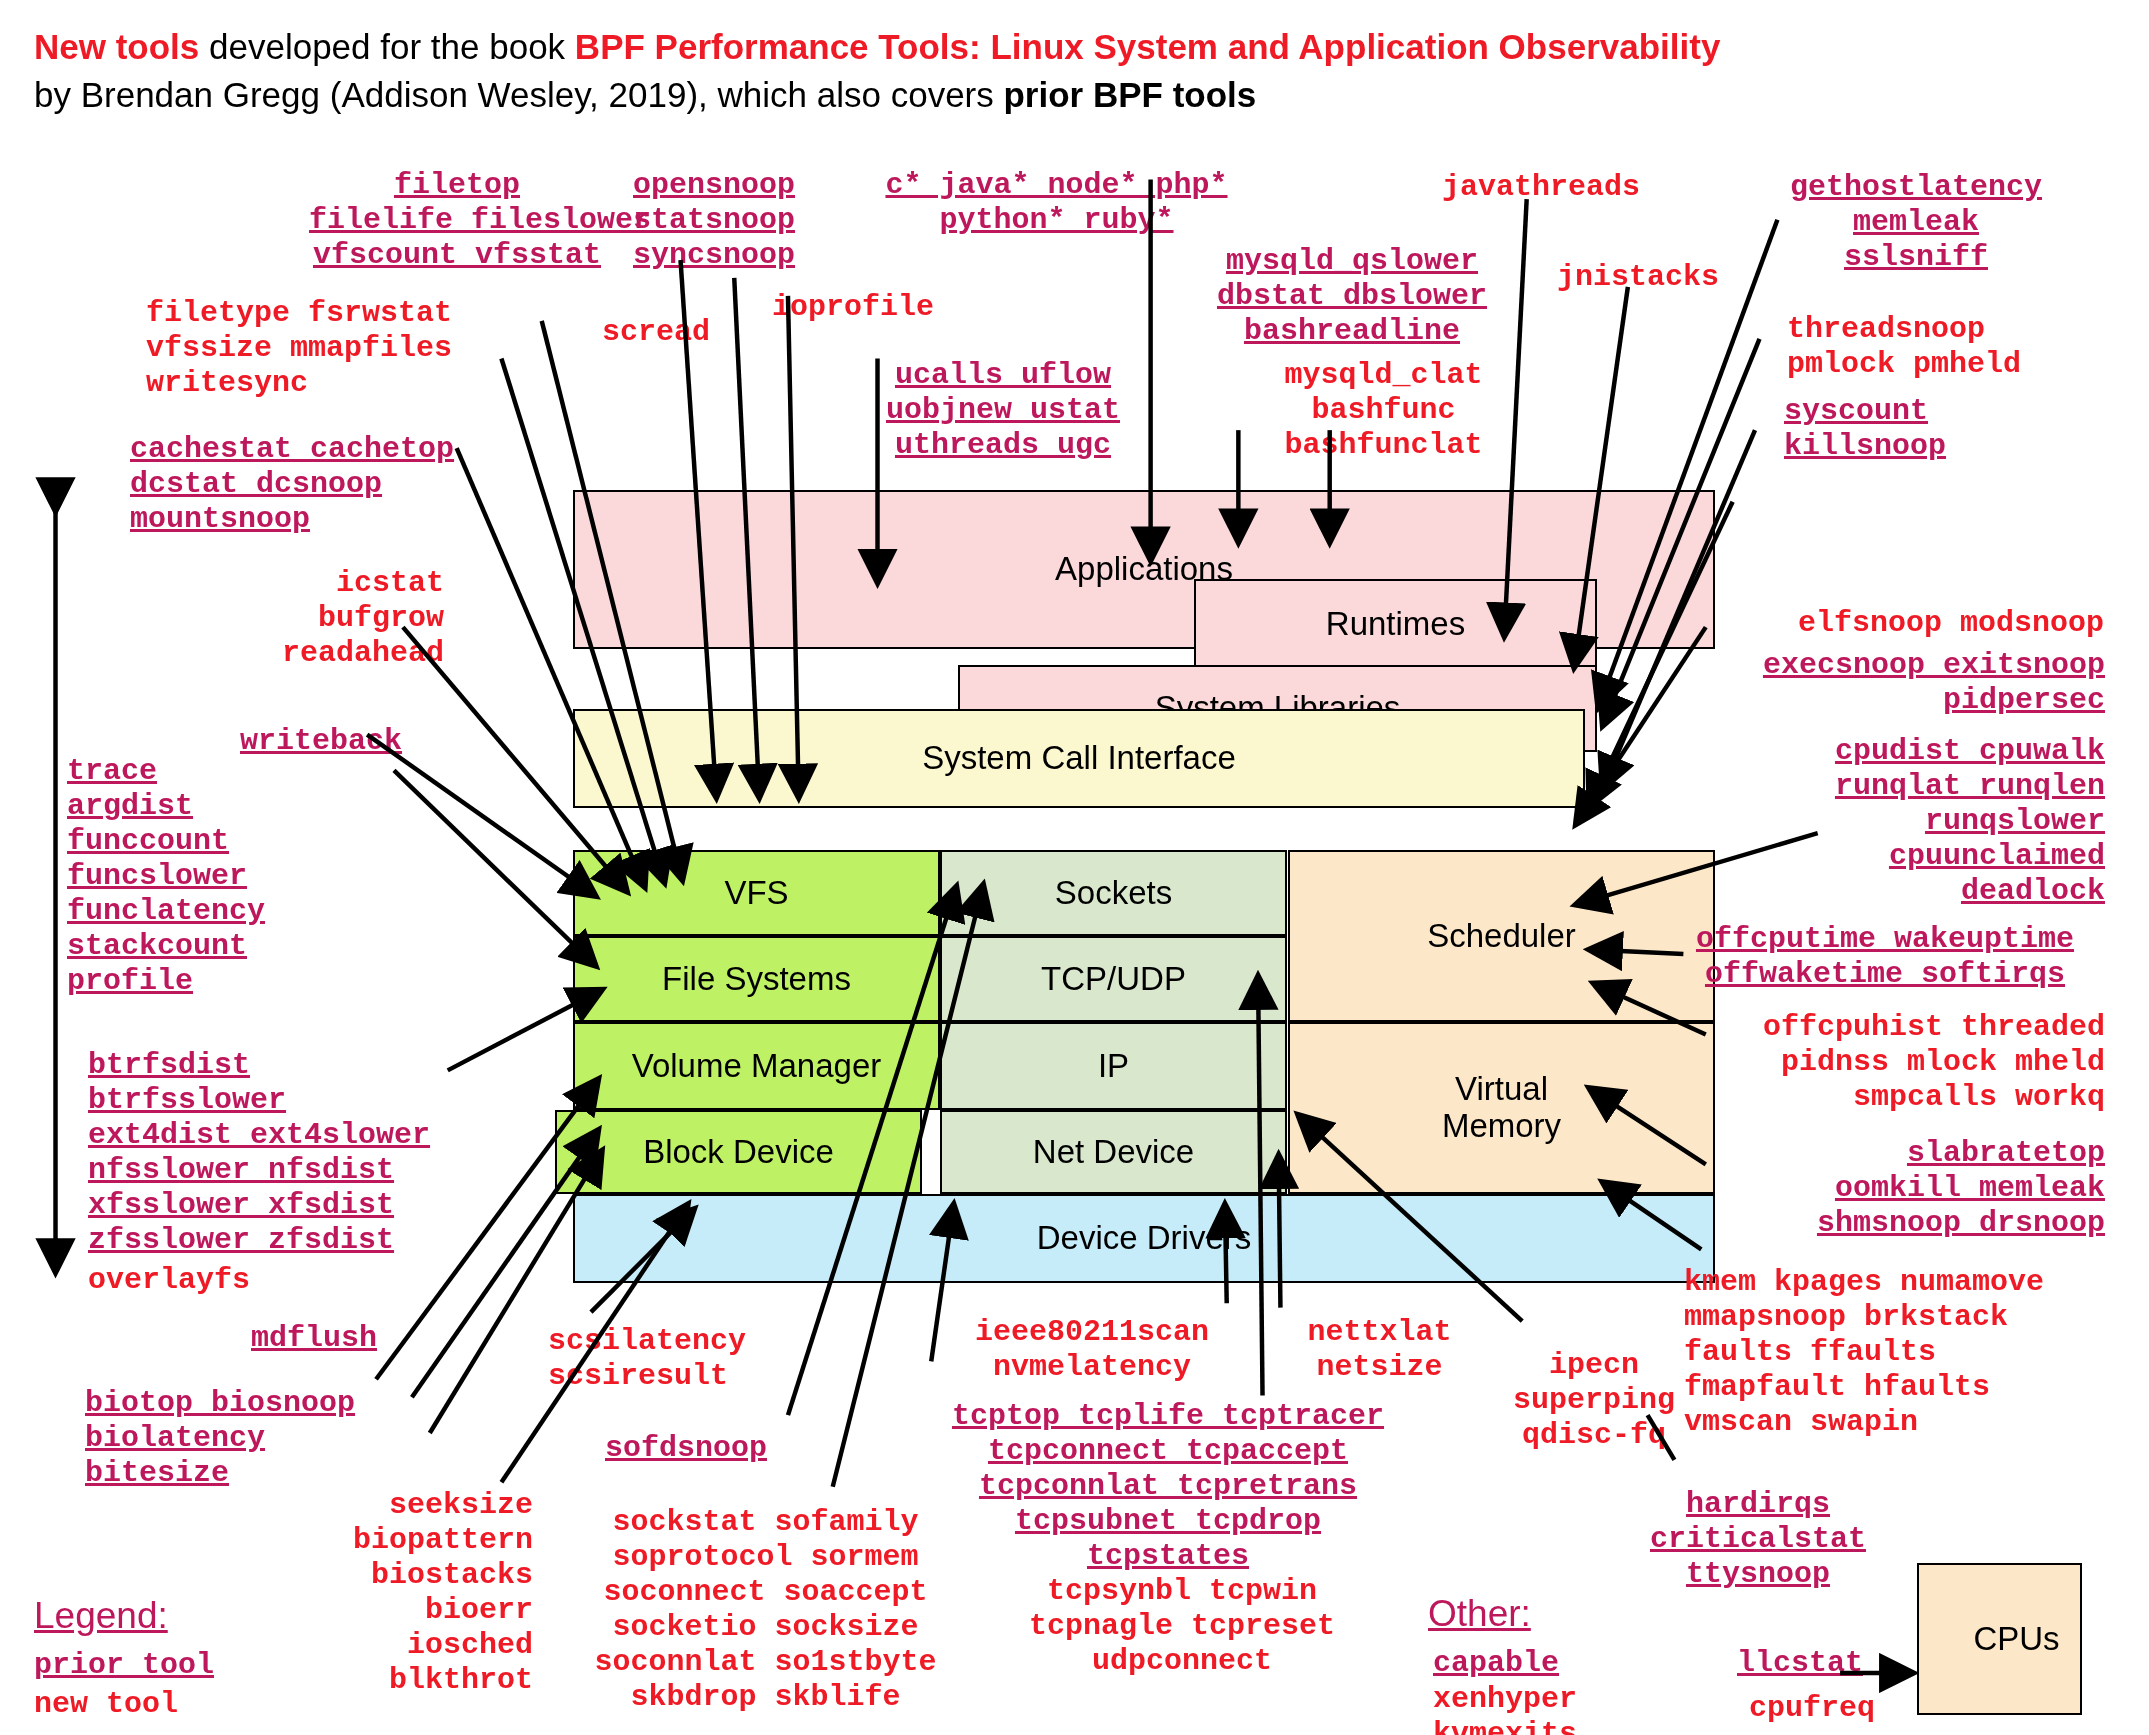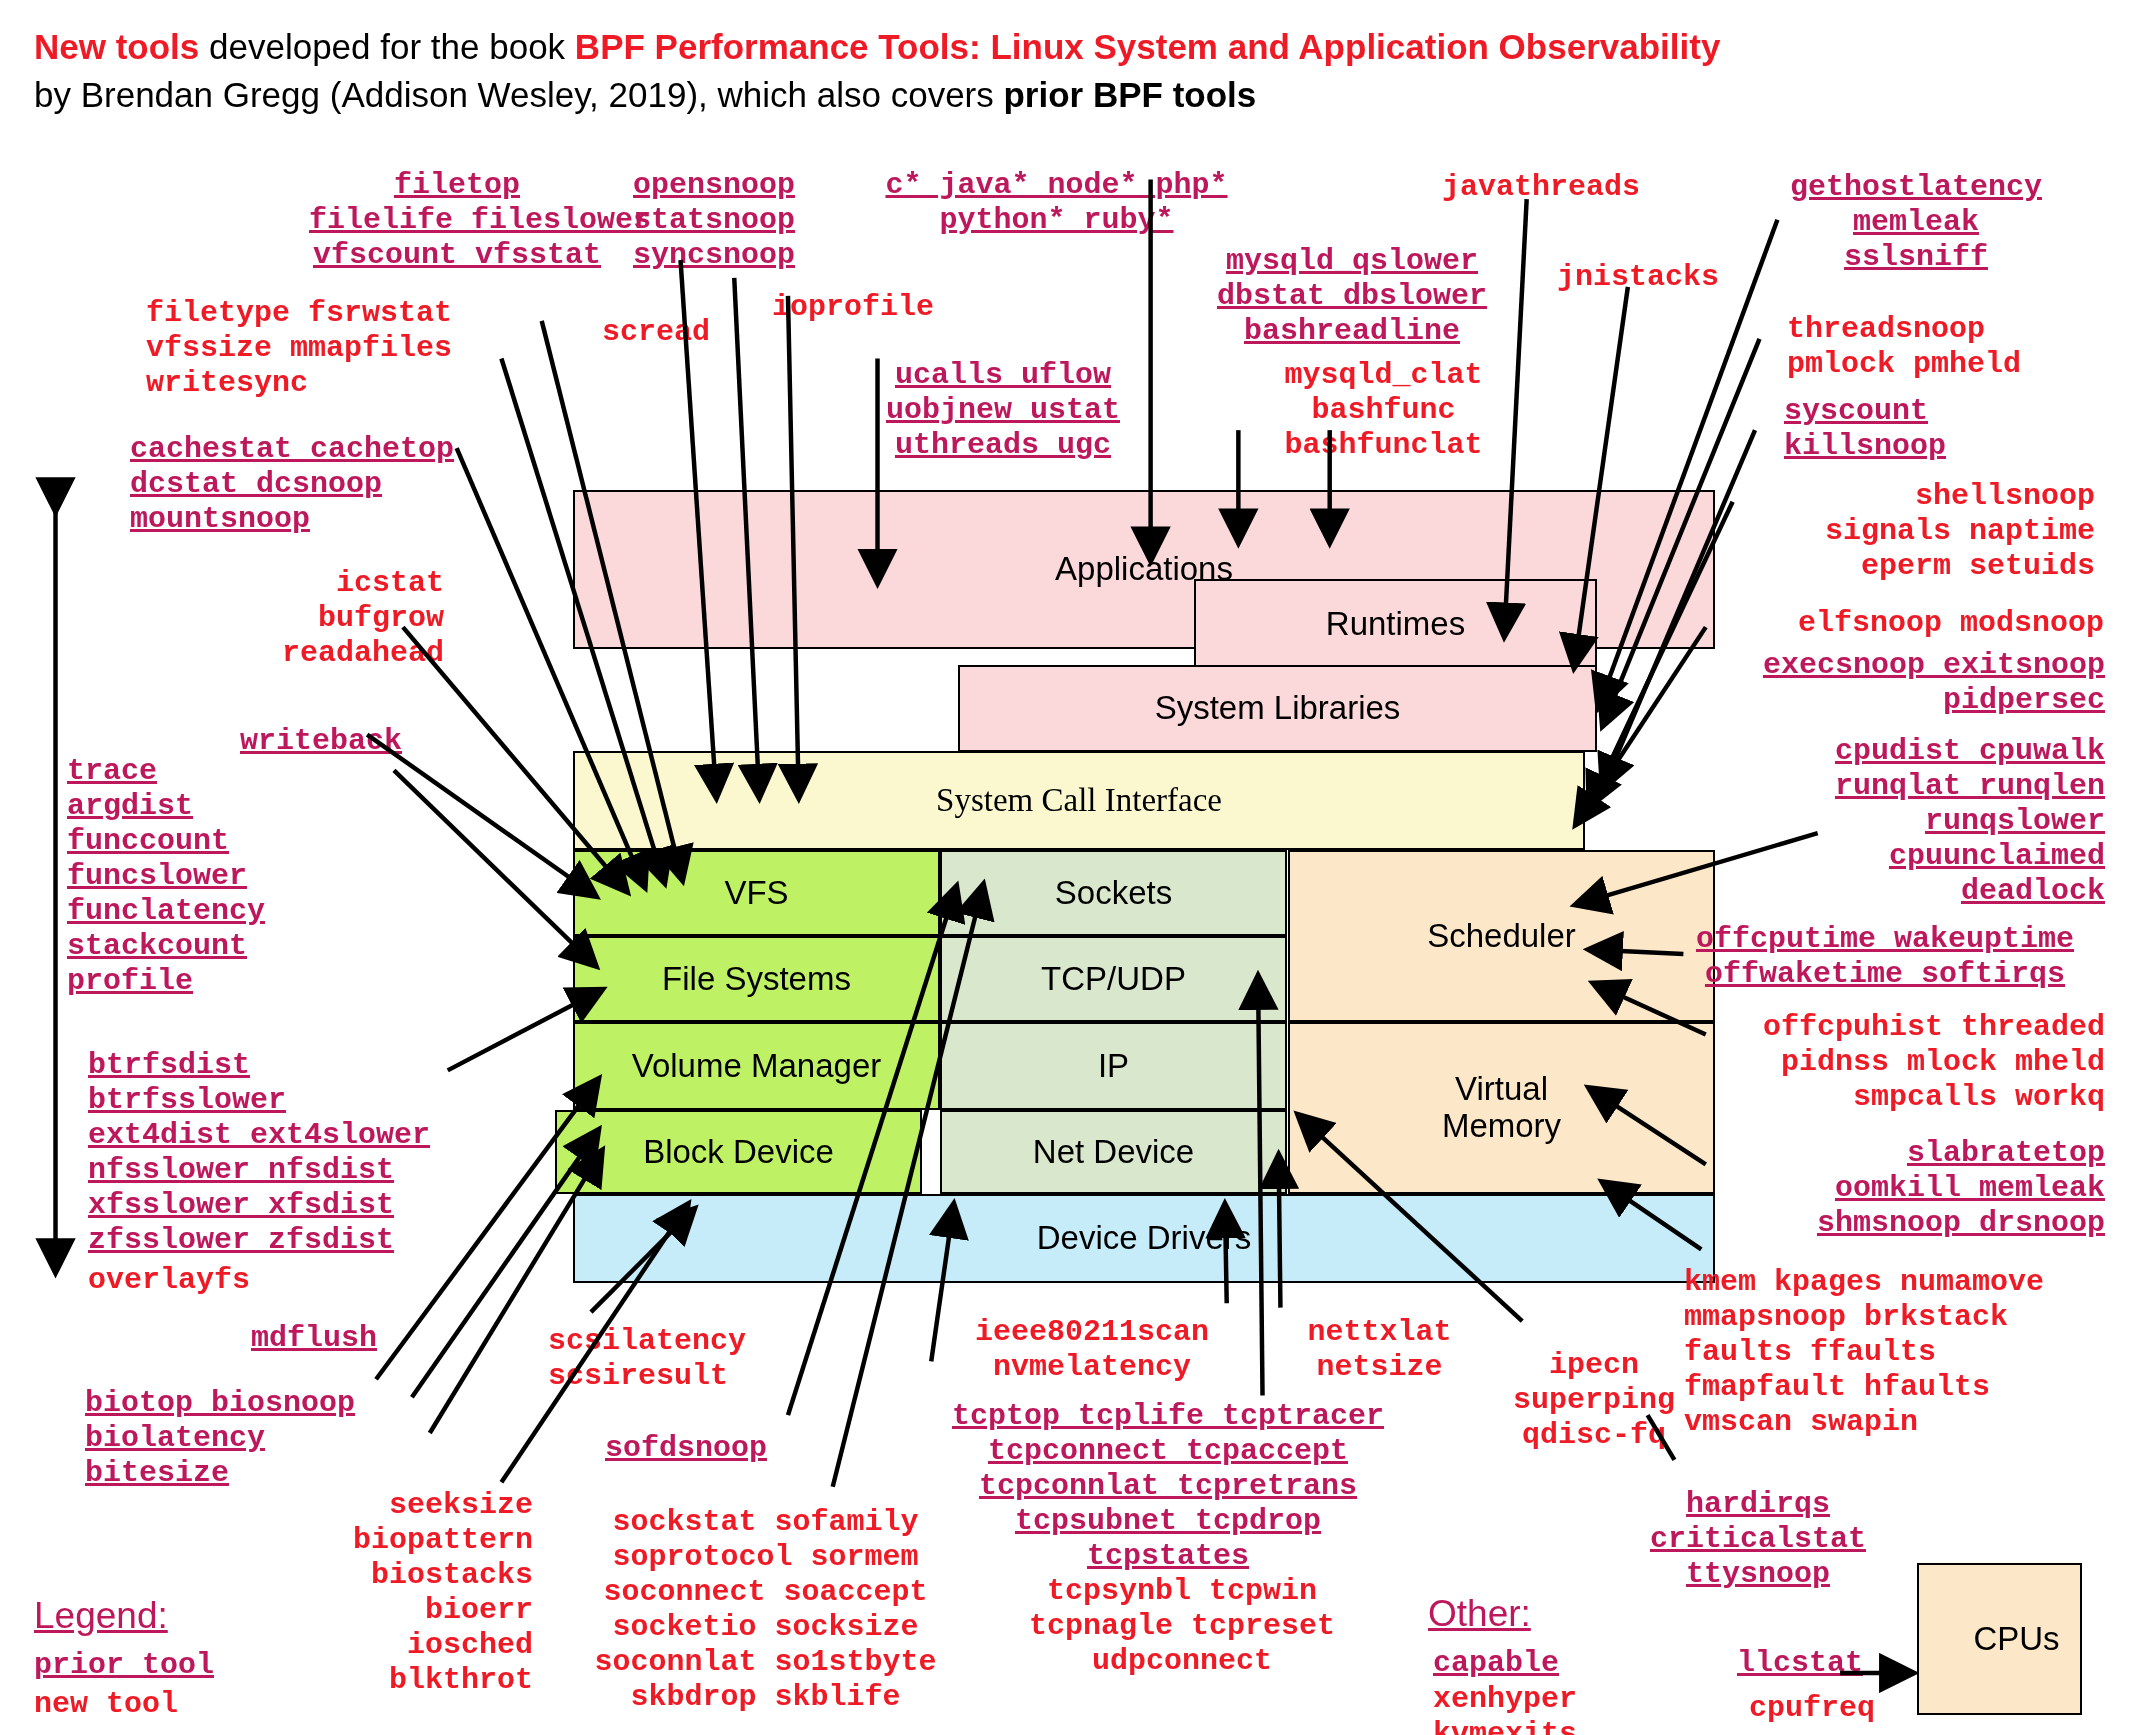--- a/index.html
+++ b/index.html
@@ -42,21 +42,21 @@
     </div>
   <div class="box pink" style="left:1194px;top:579px;width:403px;height:90px;">
     <span>Runtimes</span>
     </div>
   <div class="box pink" style="left:958px;top:665px;width:639px;height:87px;">
     <span>System Libraries</span>
     </div>
 
   <div class="box pink" style="left:573px;top:649px;width:1142px;height:102px;border-top:none;z-index:-1;"></div>
 
-  <div class="box yellow" style="left:573px;top:751px;width:1012px;height:99px;font-family:Liberation Serif, serif;">
+  <div class="box yellow" style="left:573px;top:709px;width:1012px;height:99px;">
     <span>System Call Interface</span>
     </div>
 
   <div class="box blue" style="left:573px;top:850px;width:367px;height:86px;">
     <span>VFS</span>
     </div>
   <div class="box green" style="left:940px;top:850px;width:347px;height:86px;">
     <span>Sockets</span>
     </div>
   <div class="box peach" style="left:1288px;top:850px;width:427px;height:172px;">
@@ -126,23 +126,20 @@
   <div class="lbl mono red" style="left: 1442px; top: 170px; font-size: 30px; width: 251px; white-space: pre;">javathreads</div>
   <div class="lbl mono red" style="left: 1557px; top: 260px; font-size: 30px; width: 215px; white-space: pre;">jnistacks</div>
 
   <div class="lbl mono blk" style="left: 1755px; top: 170px; font-size: 30px; text-align: center; width: 322px; white-space: pre;">gethostlatency
 memleak
 sslsniff</div>
   <div class="lbl mono red" style="left: 1787px; top: 312px; font-size: 30px; text-align: left; width: 340px; white-space: pre;">threadsnoop
 pmlock pmheld</div>
   <div class="lbl mono blk" style="left: 1784px; top: 394px; font-size: 30px; text-align: left; width: 269px; white-space: pre;">syscount
 killsnoop</div>
-  <div class="lbl mono red" style="left: 1728px; top: 479px; font-size: 30px; text-align: right; width: 367px; white-space: pre;">shellsnoop
-signals naptime
-eperm setuids</div>
   <div class="lbl mono red" style="left: 1728px; top: 606px; font-size: 30px; text-align: right; width: 376px; white-space: pre;">elfsnoop modsnoop</div>
   <div class="lbl mono blk" style="left: 1693px; top: 734px; font-size: 30px; text-align: right; width: 412px; white-space: pre;">cpudist cpuwalk
 runqlat runqlen
 runqslower
 cpuunclaimed
 deadlock</div>
   <div class="lbl mono blk" style="left: 1684px; top: 648px; font-size: 30px; text-align: right; width: 421px; white-space: pre;">execsnoop exitsnoop
 pidpersec</div>
   <div class="lbl mono blk" style="left: 1661px; top: 922px; font-size: 30px; text-align: center; width: 448px; white-space: pre;">offcputime wakeuptime
 offwaketime softirqs</div>

